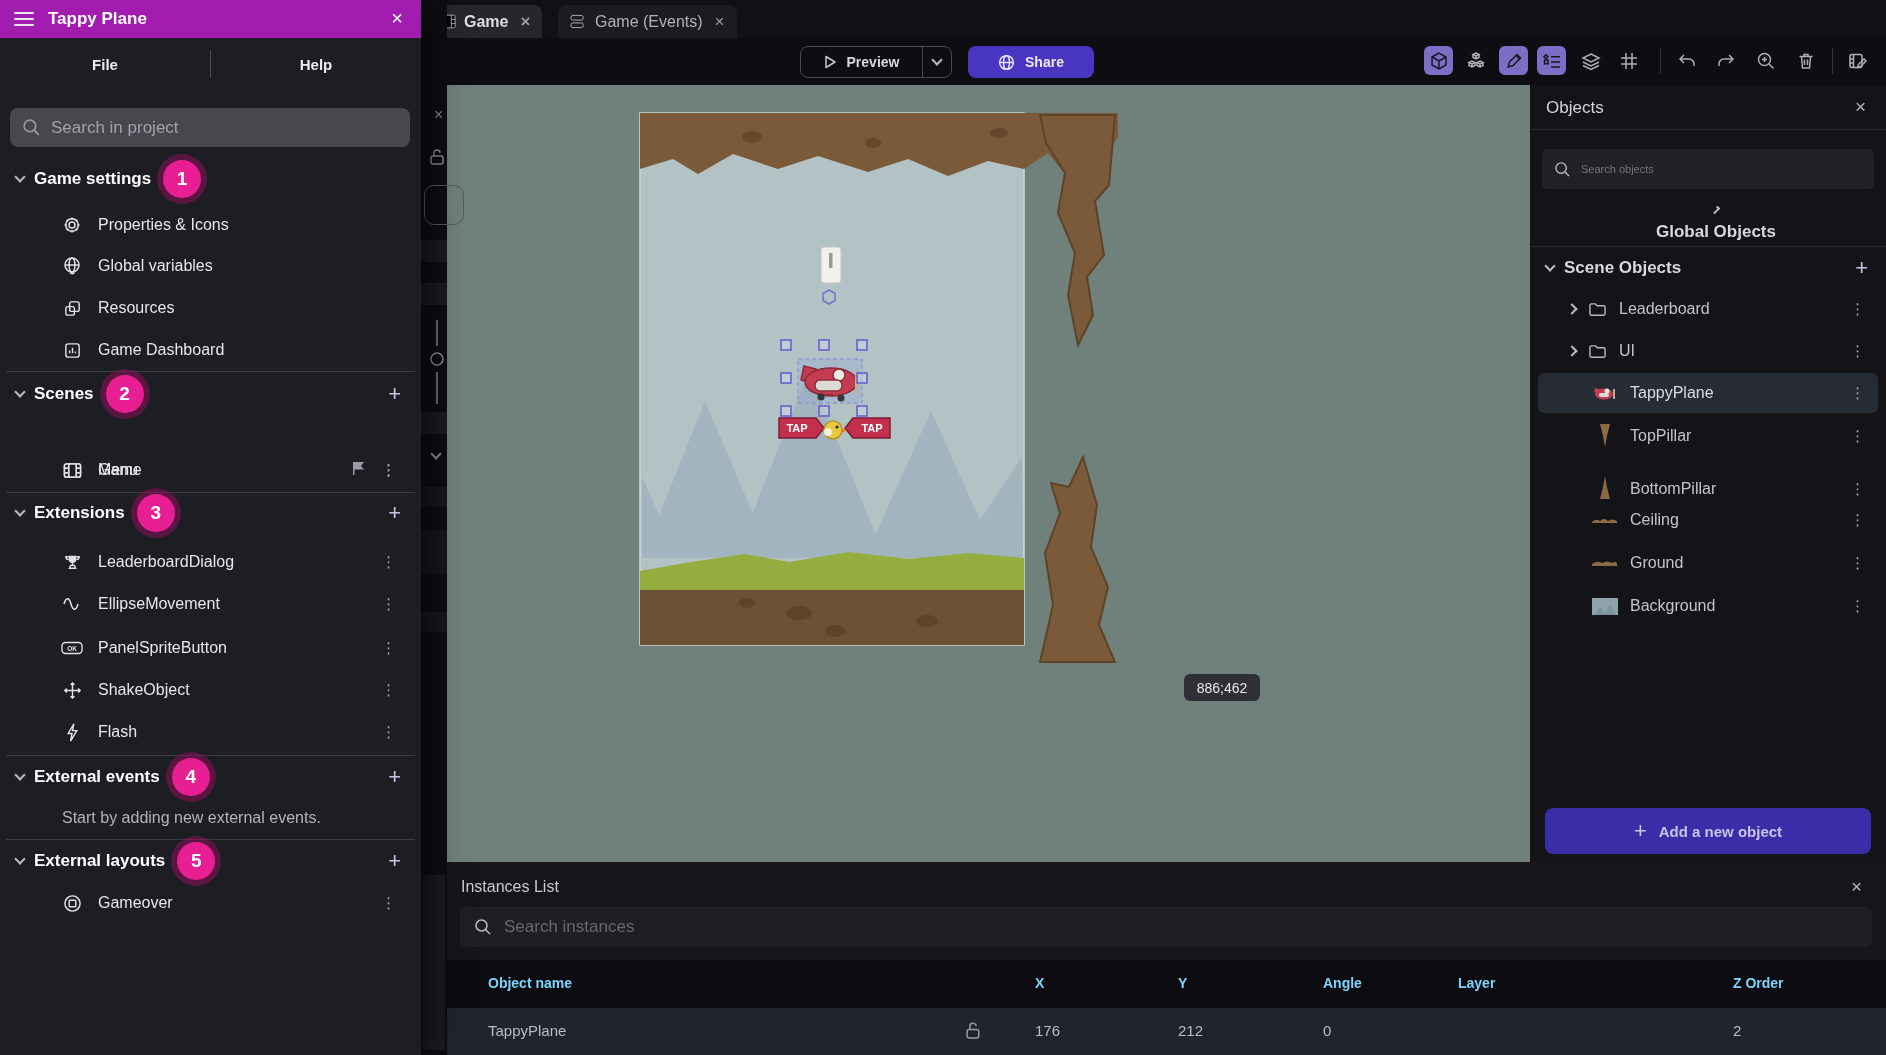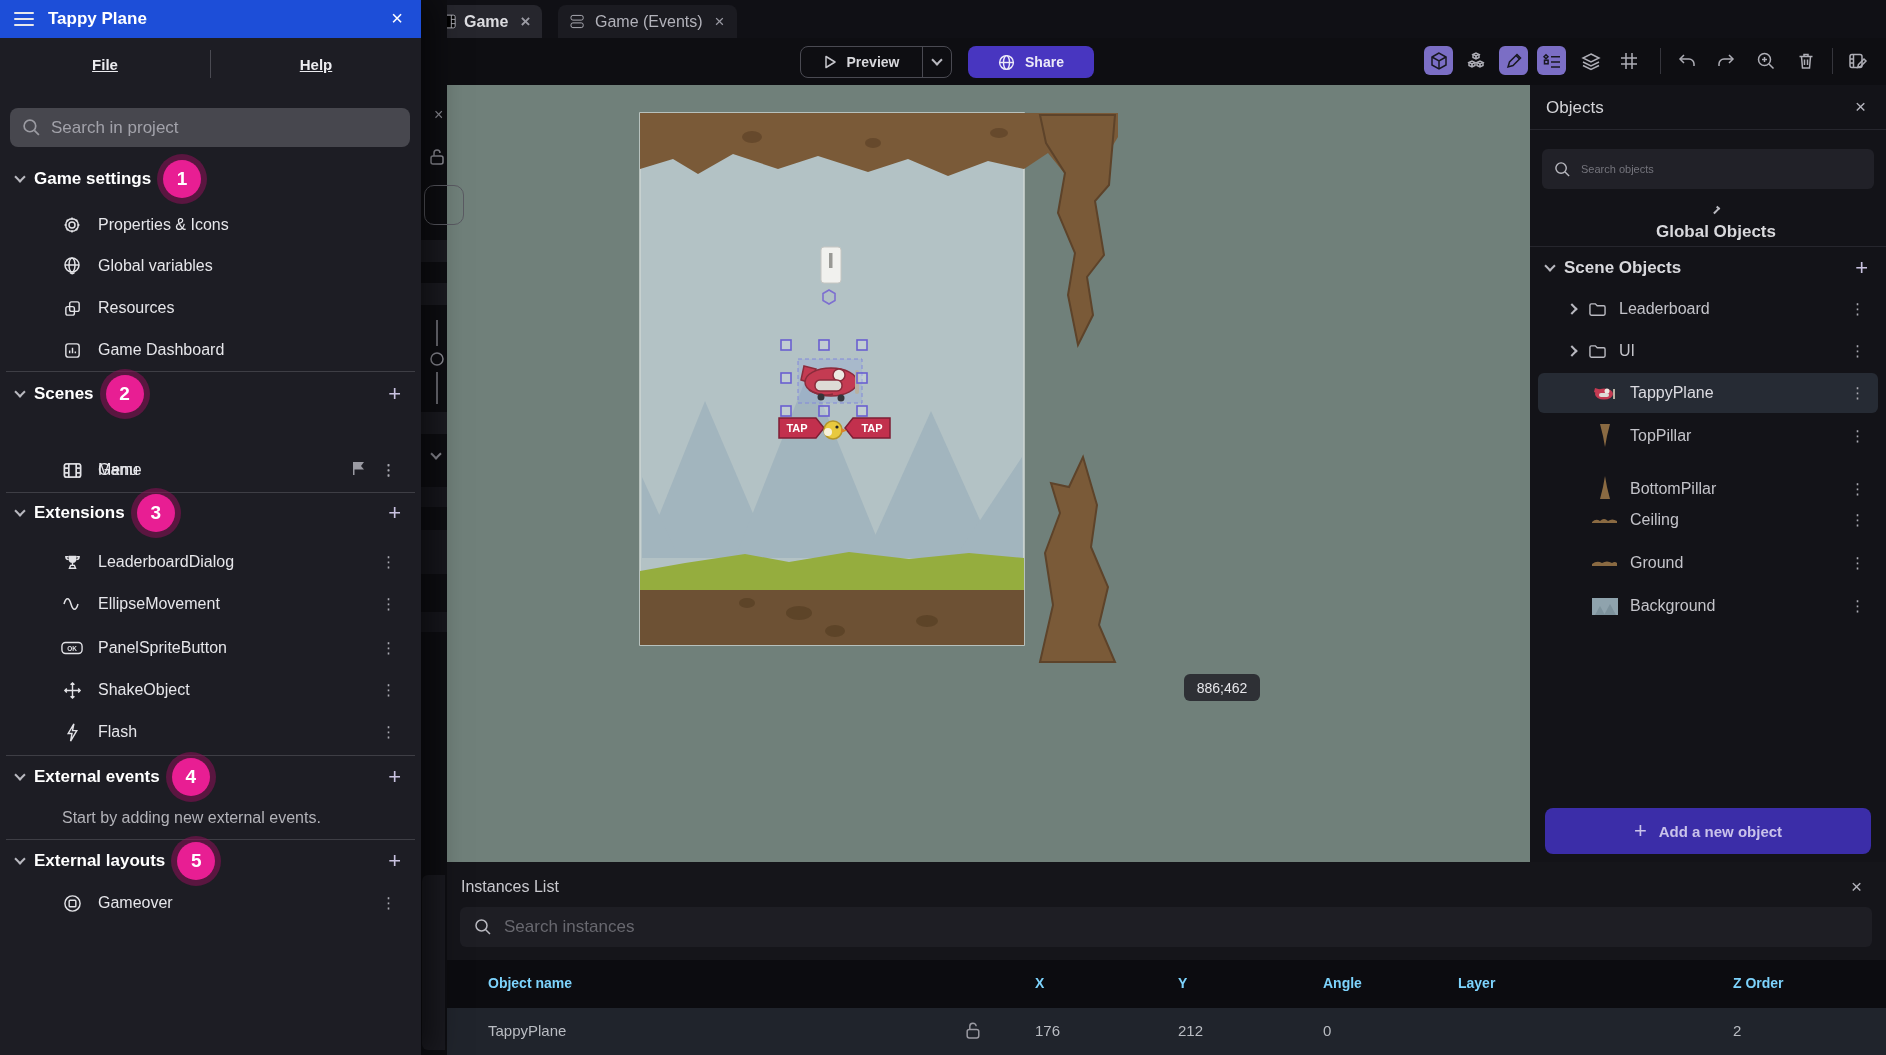--- a/index.html
+++ b/index.html
@@ -76,29 +76,29 @@
   .ip-search input { background:transparent; border:none; outline:none; color:#c8c8cd; font-size:17px; width:600px; }
   .ip-search input::placeholder { color:#68686f; }
   .ip-head { position:absolute; left:0; top:98px; width:1439px; height:48px; background:#0c0c10; }
   .ip-head span { position:absolute; top:15px; color:#7dd3fc; font-size:14px; font-weight:bold; }
   .ip-row { position:absolute; left:0; top:146px; width:1439px; height:47px; background:#20242c; }
   .ip-row span { position:absolute; top:14px; color:#b9bcc2; font-size:15px; }
 
   
   .drawer { position:absolute; left:0; top:0; width:421px; height:1055px; background:#1d1d24;
     box-shadow:10px 0 30px rgba(0,0,0,0.55); }
-  .dr-head { position:absolute; left:0; top:0; width:100%; height:38px; background:#1d4ed8;
+  .dr-head { position:absolute; left:0; top:0; width:100%; height:38px; background:#a21caf;
     display:flex; align-items:center; }
   .dr-title { color:#fff; font-weight:bold; font-size:17px; margin-left:14px; }
   .burger { width:20px; height:14px; margin-left:14px; display:flex; flex-direction:column; justify-content:space-between; }
   .burger div { height:2px; background:#e8e8ec; border-radius:1px; }
   .dr-close { position:absolute; right:18px; top:7px; color:#fff; font-size:20px; }
   .dr-menu { position:absolute; top:38px; left:0; width:100%; height:52px; display:flex; }
   .dr-menu .mi { flex:1; display:flex; align-items:center; justify-content:center; color:#ececf0;
-    font-weight:bold; font-size:15px;text-decoration:underline; }
+    font-weight:bold; font-size:15px; }
   .dr-menu .vsep { width:1px; height:28px; background:#4a4a52; align-self:center; }
   .dr-search { position:absolute; left:10px; top:108px; width:400px; height:39px; background:#47474e; border-radius:8px;
     display:flex; align-items:center; padding:0 12px; gap:10px; }
   .dr-search input { background:transparent; border:none; outline:none; color:#d8d8dc; font-size:17px; width:300px; }
   .dr-search input::placeholder { color:#a2a2aa; }
   .dsec { position:absolute; left:0; width:100%; height:34px; display:flex; align-items:center; padding-left:16px; }
   .dsec .lbl { color:#fff; font-weight:bold; font-size:17px; margin-left:10px; }
   .badge { width:38px; height:38px; border-radius:50%; background:#e81e93; color:#fff; font-weight:bold;
     font-size:19px; display:flex; align-items:center; justify-content:center; margin-left:12px;
     box-shadow:0 0 0 6px rgba(140,16,88,0.55); }

